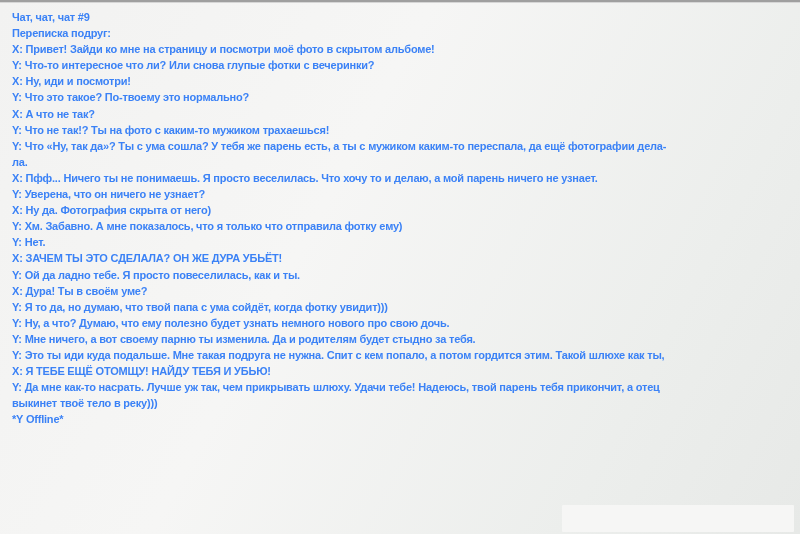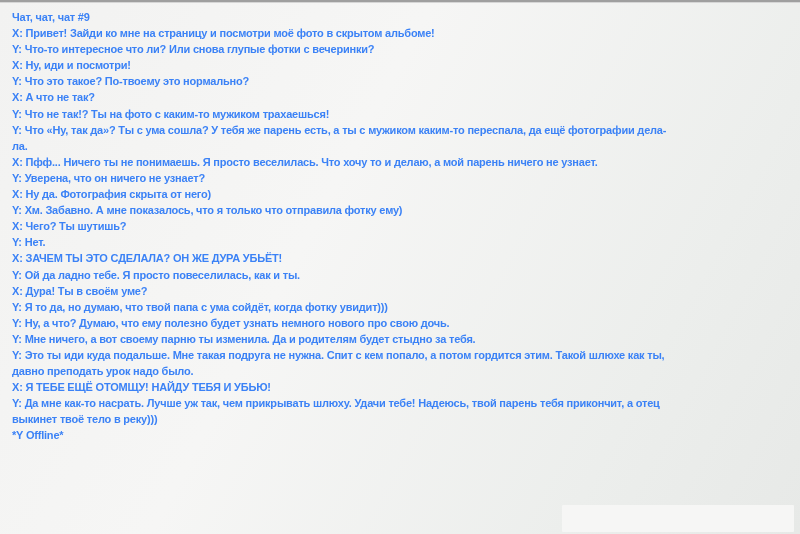--- a/index.html
+++ b/index.html
@@ -47,41 +47,40 @@
     border-radius: 1px;
   }
 </style>
 </head>
 <body>
 
 <div class="top-strip"></div>
 
 <div class="transcript">
     <div class="chat-line">Чат, чат, чат #9</div>
+    <div class="chat-line">Переписка подруг:</div>
     <div class="chat-line">X: Привет! Зайди ко мне на страницу и посмотри моё фото в скрытом альбоме!</div>
     <div class="chat-line">Y: Что-то интересное что ли? Или снова глупые фотки с вечеринки?</div>
     <div class="chat-line">X: Ну, иди и посмотри!</div>
     <div class="chat-line">Y: Что это такое? По-твоему это нормально?</div>
     <div class="chat-line">X: А что не так?</div>
     <div class="chat-line">Y: Что не так!? Ты на фото с каким-то мужиком трахаешься!</div>
     <div class="chat-line">Y: Что «Ну, так да»? Ты с ума сошла? У тебя же парень есть, а ты с мужиком каким-то переспала, да ещё фотографии дела-</div>
     <div class="chat-line">ла.</div>
     <div class="chat-line">X: Пфф... Ничего ты не понимаешь. Я просто веселилась. Что хочу то и делаю, а мой парень ничего не узнает.</div>
     <div class="chat-line">Y: Уверена, что он ничего не узнает?</div>
     <div class="chat-line">X: Ну да. Фотография скрыта от него)</div>
     <div class="chat-line">Y: Хм. Забавно. А мне показалось, что я только что отправила фотку ему)</div>
-    <div class="chat-line">X: Чего? Ты шутишь?</div>
     <div class="chat-line">Y: Нет.</div>
     <div class="chat-line">X: ЗАЧЕМ ТЫ ЭТО СДЕЛАЛА? ОН ЖЕ ДУРА УБЬЁТ!</div>
     <div class="chat-line">Y: Ой да ладно тебе. Я просто повеселилась, как и ты.</div>
     <div class="chat-line">X: Дура! Ты в своём уме?</div>
     <div class="chat-line">Y: Я то да, но думаю, что твой папа с ума сойдёт, когда фотку увидит)))</div>
     <div class="chat-line">Y: Ну, а что? Думаю, что ему полезно будет узнать немного нового про свою дочь.</div>
     <div class="chat-line">Y: Мне ничего, а вот своему парню ты изменила. Да и родителям будет стыдно за тебя.</div>
     <div class="chat-line">Y: Это ты иди куда подальше. Мне такая подруга не нужна. Спит с кем попало, а потом гордится этим. Такой шлюхе как ты,</div>
-    <div class="chat-line">давно преподать урок надо было.</div>
     <div class="chat-line">X: Я ТЕБЕ ЕЩЁ ОТОМЩУ! НАЙДУ ТЕБЯ И УБЬЮ!</div>
     <div class="chat-line">Y: Да мне как-то насрать. Лучше уж так, чем прикрывать шлюху. Удачи тебе! Надеюсь, твой парень тебя прикончит, а отец</div>
     <div class="chat-line">выкинет твоё тело в реку)))</div>
     <div class="chat-line">*Y Offline*</div>
   </div>
 
 <div class="watermark-patch"></div>
 
 </body></html>

